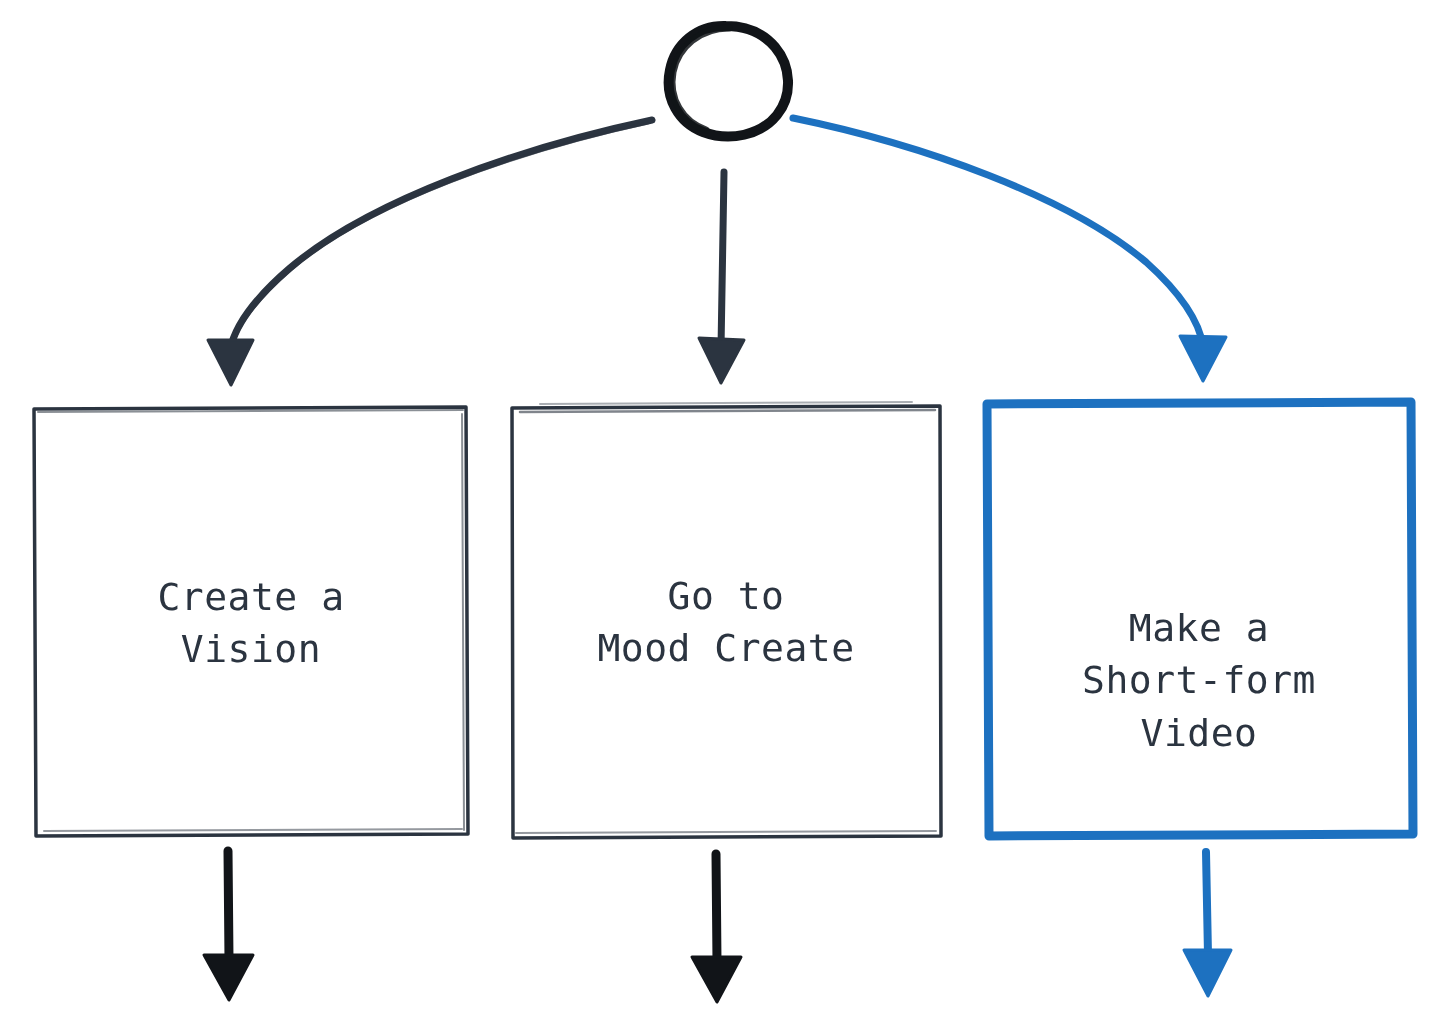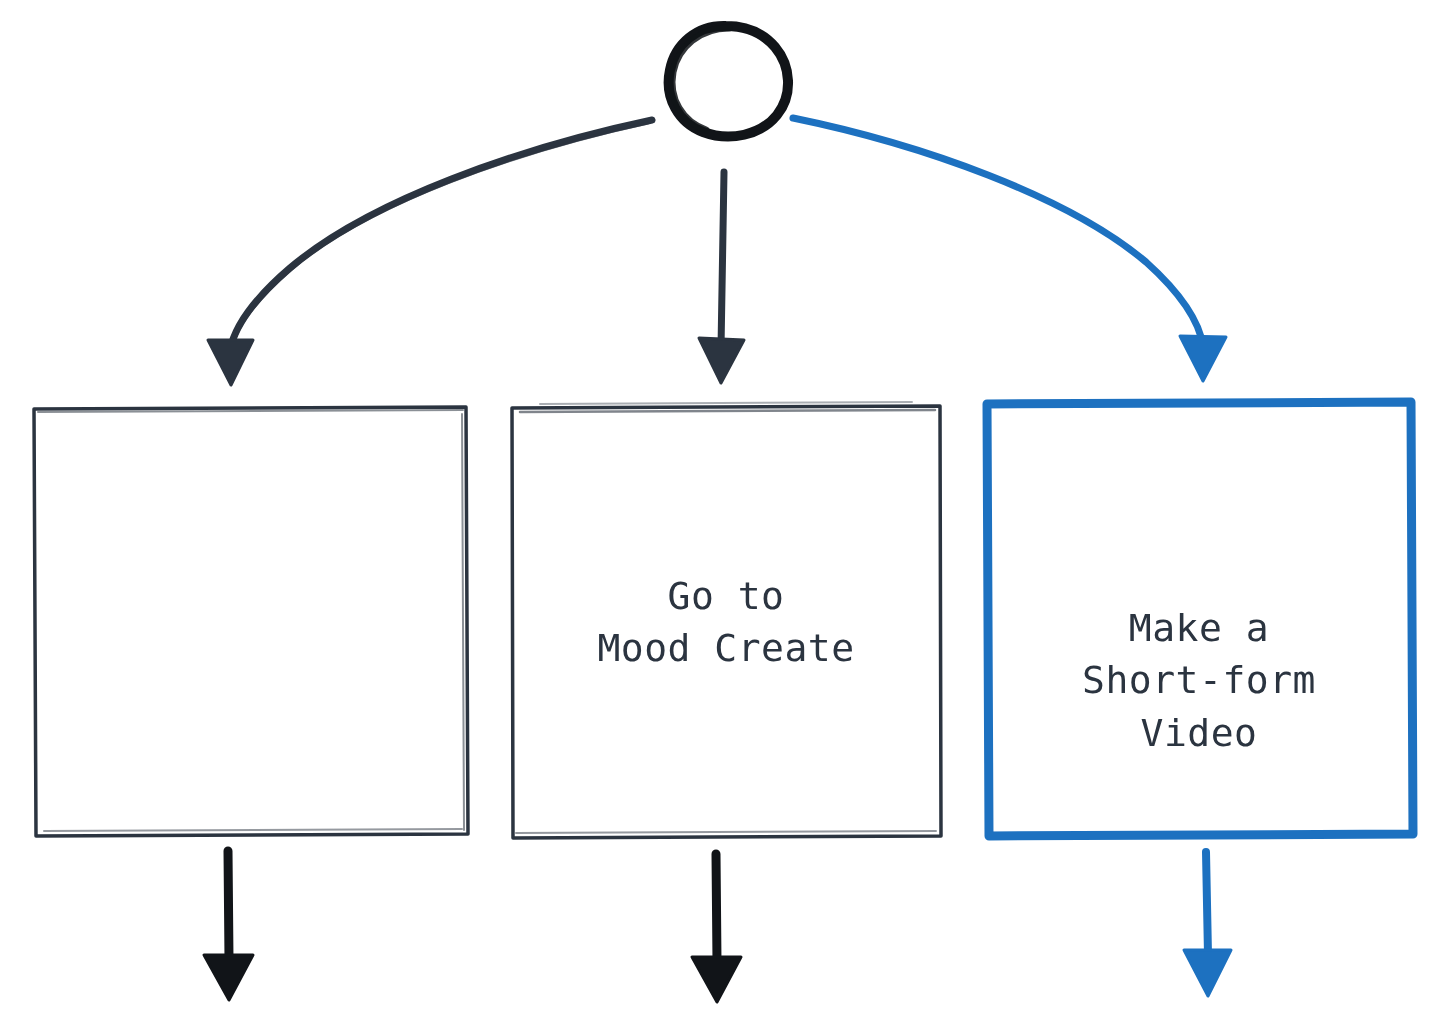--- a/index.html
+++ b/index.html
@@ -112,20 +112,24 @@
       <path d="M 692 957 L 741 957 L 717 1002 Z" fill="#111418" stroke="#111418" stroke-width="3" stroke-linejoin="round"></path>
     </g>
 
     <g>
       <path d="M 1206 852 L 1208 955" fill="none" stroke="#1d71c0" stroke-width="8" stroke-linecap="round"></path>
       <path d="M 1184 950 L 1231 950 L 1208 996 Z" fill="#1d71c0" stroke="#1d71c0" stroke-width="3" stroke-linejoin="round"></path>
     </g>
 
   </svg>
 
+  <div class="node-box" style="left:33px; top:408px; width:436px; height:430px;">
+    <div class="node-label">Create a
+Vision</div>
+  </div>
 
   <div class="node-box" style="left:510px; top:406px; width:432px; height:432px;">
     <div class="node-label">Go to
 Mood Create</div>
   </div>
 
   <div class="node-box" style="left:983px; top:400px; width:432px; height:561px;">
     <div class="node-label">Make a
 Short-form
 Video</div>

